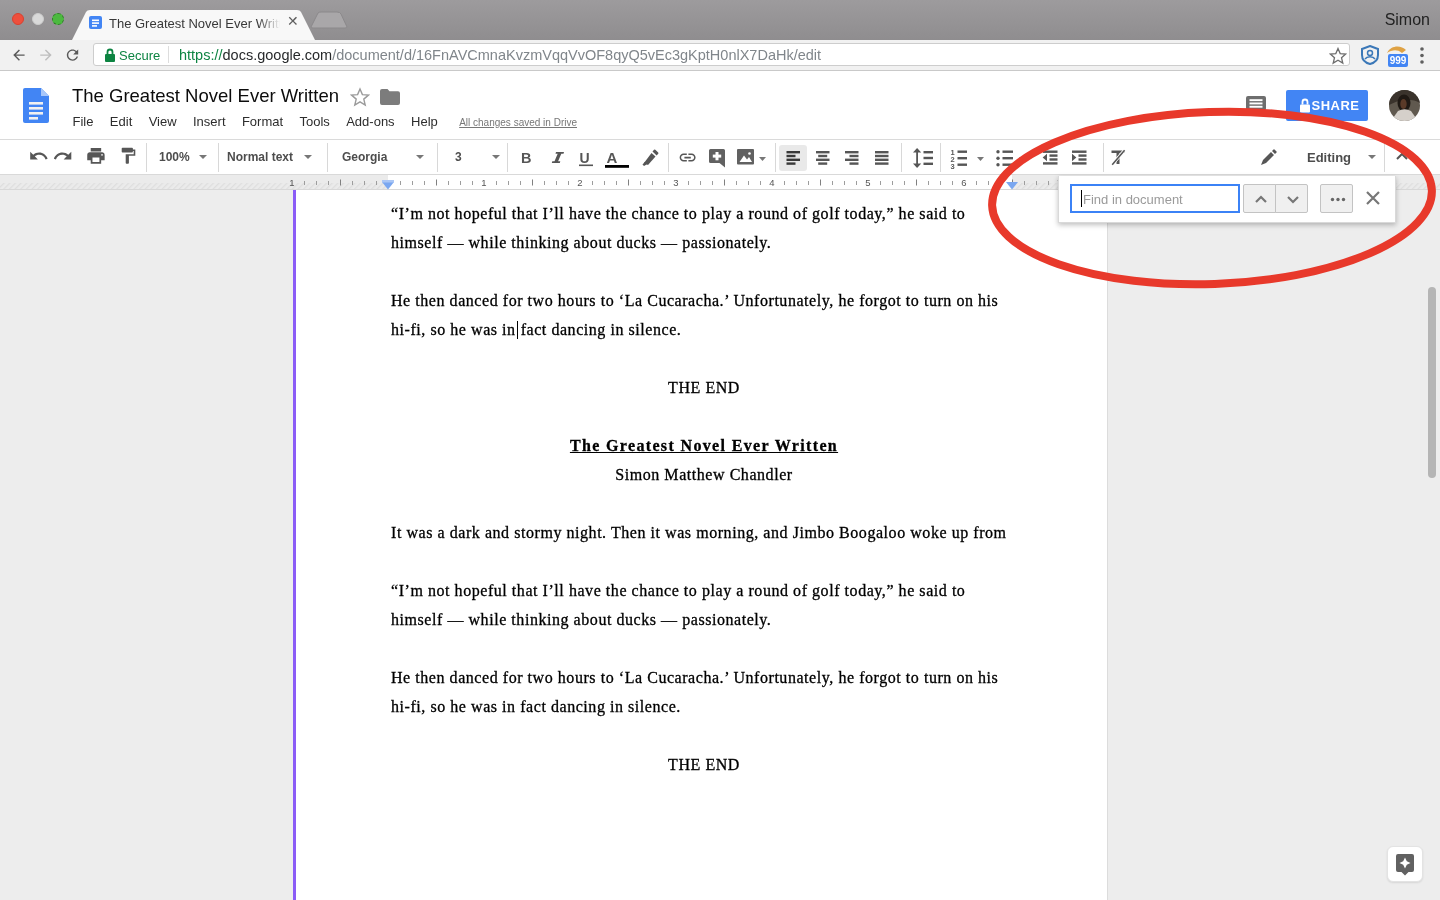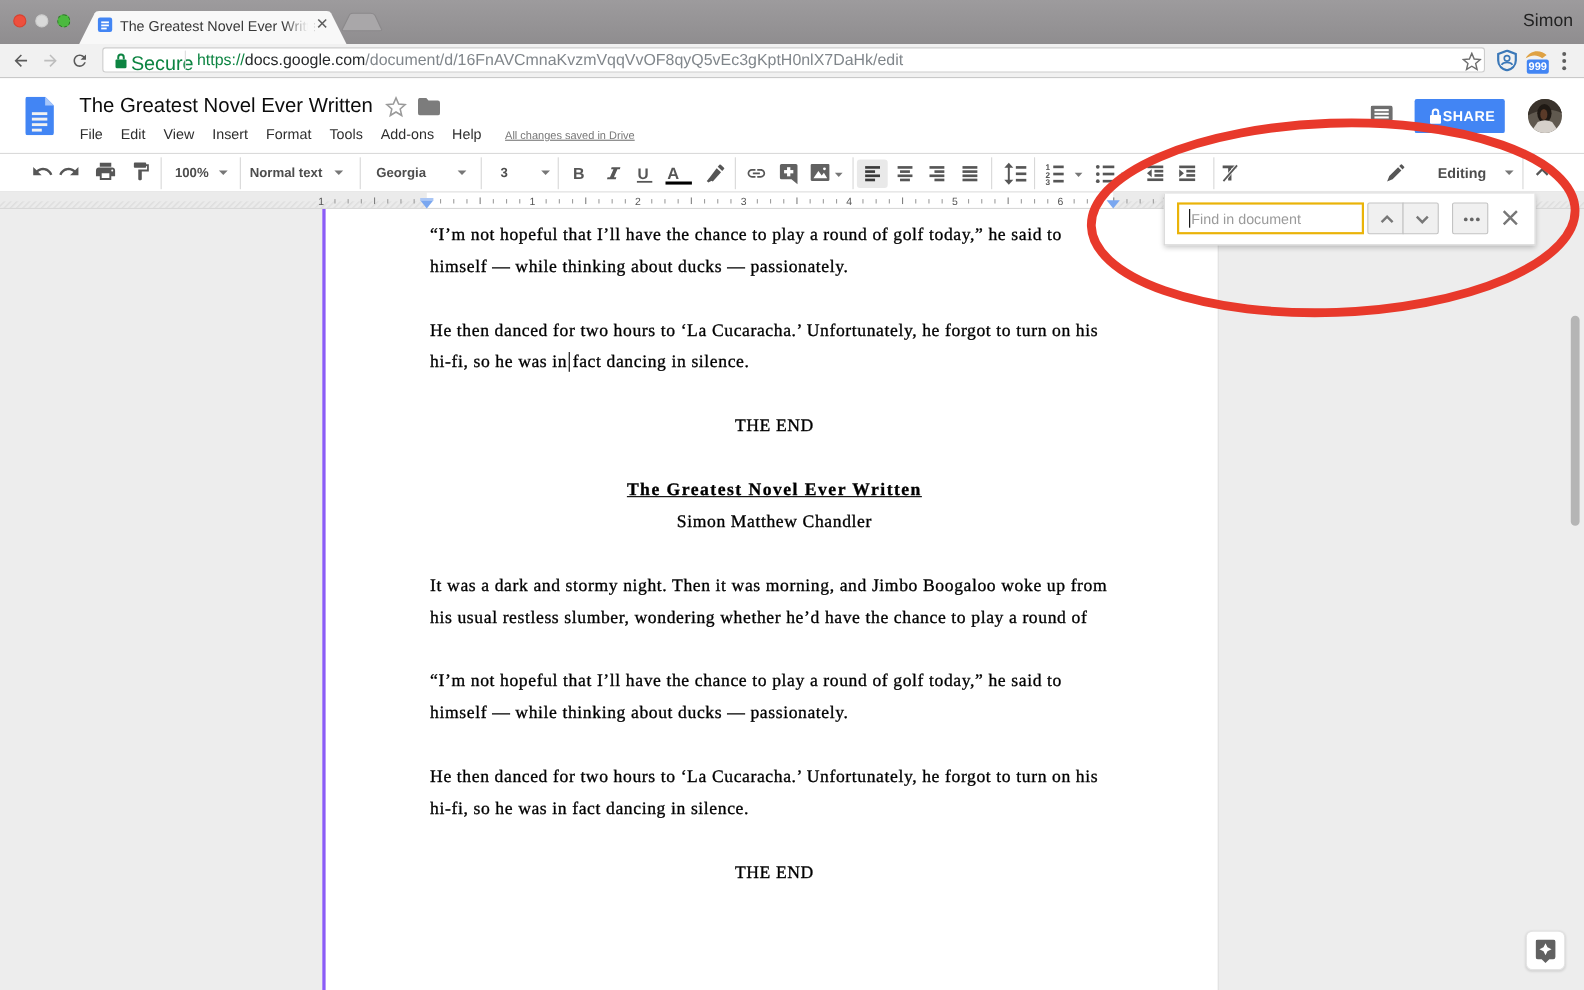--- a/index.html
+++ b/index.html
@@ -19,21 +19,21 @@
 #tabx { position:absolute; left:287px; top:15px; font-size:14px; color:#5f5f5f; line-height:12px;}
 
 
 #addrbar { position:absolute; left:0; top:40px; width:1440px; height:31px; background:#f1f1f1;
   border-bottom:1px solid #c9c9c9; }
 #urlbox { position:absolute; left:93px; top:3px; width:1257px; height:23px; background:#fff;
   border:1px solid #cdcdcd; border-radius:3px; }
 #urltext { position:absolute; left:85px; top:3px; font-size:14.5px; color:#80868b; white-space:nowrap; }
 .green { color:#0d8442; }
 .dark { color:#27292b; }
-#secure { position:absolute; left:25px; top:4px; font-size:18px; color:#0d8442; font-weight:400;}
+#secure { position:absolute; left:25px; top:4px; font-size:13px; color:#0d8442; font-weight:400;}
 #sep1 { position:absolute; left:74px; top:2px; width:1px; height:17px; background:#ddd; }
 
 
 #dheader { position:absolute; left:0; top:72px; width:1440px; height:67px; background:#fff; }
 #dtitle { position:absolute; left:72px; top:12.5px; font-size:18.5px; color:#0c0c0c; }
 #menus { position:absolute; left:72.5px; top:41.5px; font-size:13px; color:#2d2d2d; }
 #menus span { margin-right:16.4px; }
 #saved { color:#777; text-decoration:underline; margin-left:5px; font-size:10px; }
 #sharebtn { position:absolute; left:1286px; top:18px; width:82px; height:31px; background:#4285f4;
   border-radius:2px; color:#fff; font-size:13px; font-weight:bold; text-align:center; line-height:31px;
@@ -59,21 +59,21 @@
   font-size:16px; line-height:29px; color:#000; letter-spacing:0.55px; -webkit-text-stroke:0.3px #000; }
 #doctext div { height:29px; white-space:nowrap; }
 .ctr { text-align:center; }
 .cursor { display:inline-block; width:1px; height:18px; background:#000; vertical-align:-4px;
   margin-left:1px; margin-right:3px; }
 
 
 #finddlg { position:absolute; left:1058px; top:176px; width:338px; height:47px; background:#fff;
   border:1px solid #d9d9d9; border-top:none; box-shadow:0 2px 5px rgba(0,0,0,0.25); }
 #findinput { position:absolute; left:11px; top:8px; width:170px; height:29px; background:#fff;
-  border:2px solid #eab308; }
+  border:2px solid #3b82f6; }
 #findph { position:absolute; left:11px; top:5.5px; font-size:13px; color:#9a9a9a; }
 #findcursor { position:absolute; left:9px; top:4px; width:1px; height:17px; background:#000; }
 .fbtn { position:absolute; top:8px; width:33px; height:29px; background:#f0f0f0; border:1px solid #c3c3c3; }
 
 
 #scrollthumb { position:absolute; left:1428px; top:287px; width:8px; height:191px; background:#b5b5b5; border-radius:4px; }
 #explore { position:absolute; left:1387px; top:846px; width:36px; height:36px; background:#fff;
   border:1px solid #e3e3e3; border-radius:6px; box-shadow:0 1px 2px rgba(0,0,0,0.1); }
 </style>
 </head>
@@ -407,21 +407,20 @@
       <div></div>
       <div>He then danced for two hours to ‘La Cucaracha.’ Unfortunately, he forgot to turn on his</div>
       <div>hi-fi, so he was in<span class="cursor"></span>fact dancing in silence.</div>
       <div></div>
       <div class="ctr">THE END</div>
       <div></div>
       <div class="ctr" style="font-weight:bold; text-decoration:underline; letter-spacing:1.35px;">The Greatest Novel Ever Written</div>
       <div class="ctr">Simon Matthew Chandler</div>
       <div></div>
       <div>It was a dark and stormy night. Then it was morning, and Jimbo Boogaloo woke up from</div>
-      <div>his usual restless slumber, wondering whether he’d have the chance to play a round of</div>
       <div></div>
       <div>“I’m not hopeful that I’ll have the chance to play a round of golf today,” he said to</div>
       <div>himself — while thinking about ducks — passionately.</div>
       <div></div>
       <div>He then danced for two hours to ‘La Cucaracha.’ Unfortunately, he forgot to turn on his</div>
       <div>hi-fi, so he was in fact dancing in silence.</div>
       <div></div>
       <div class="ctr">THE END</div>
     </div>
   </div>

